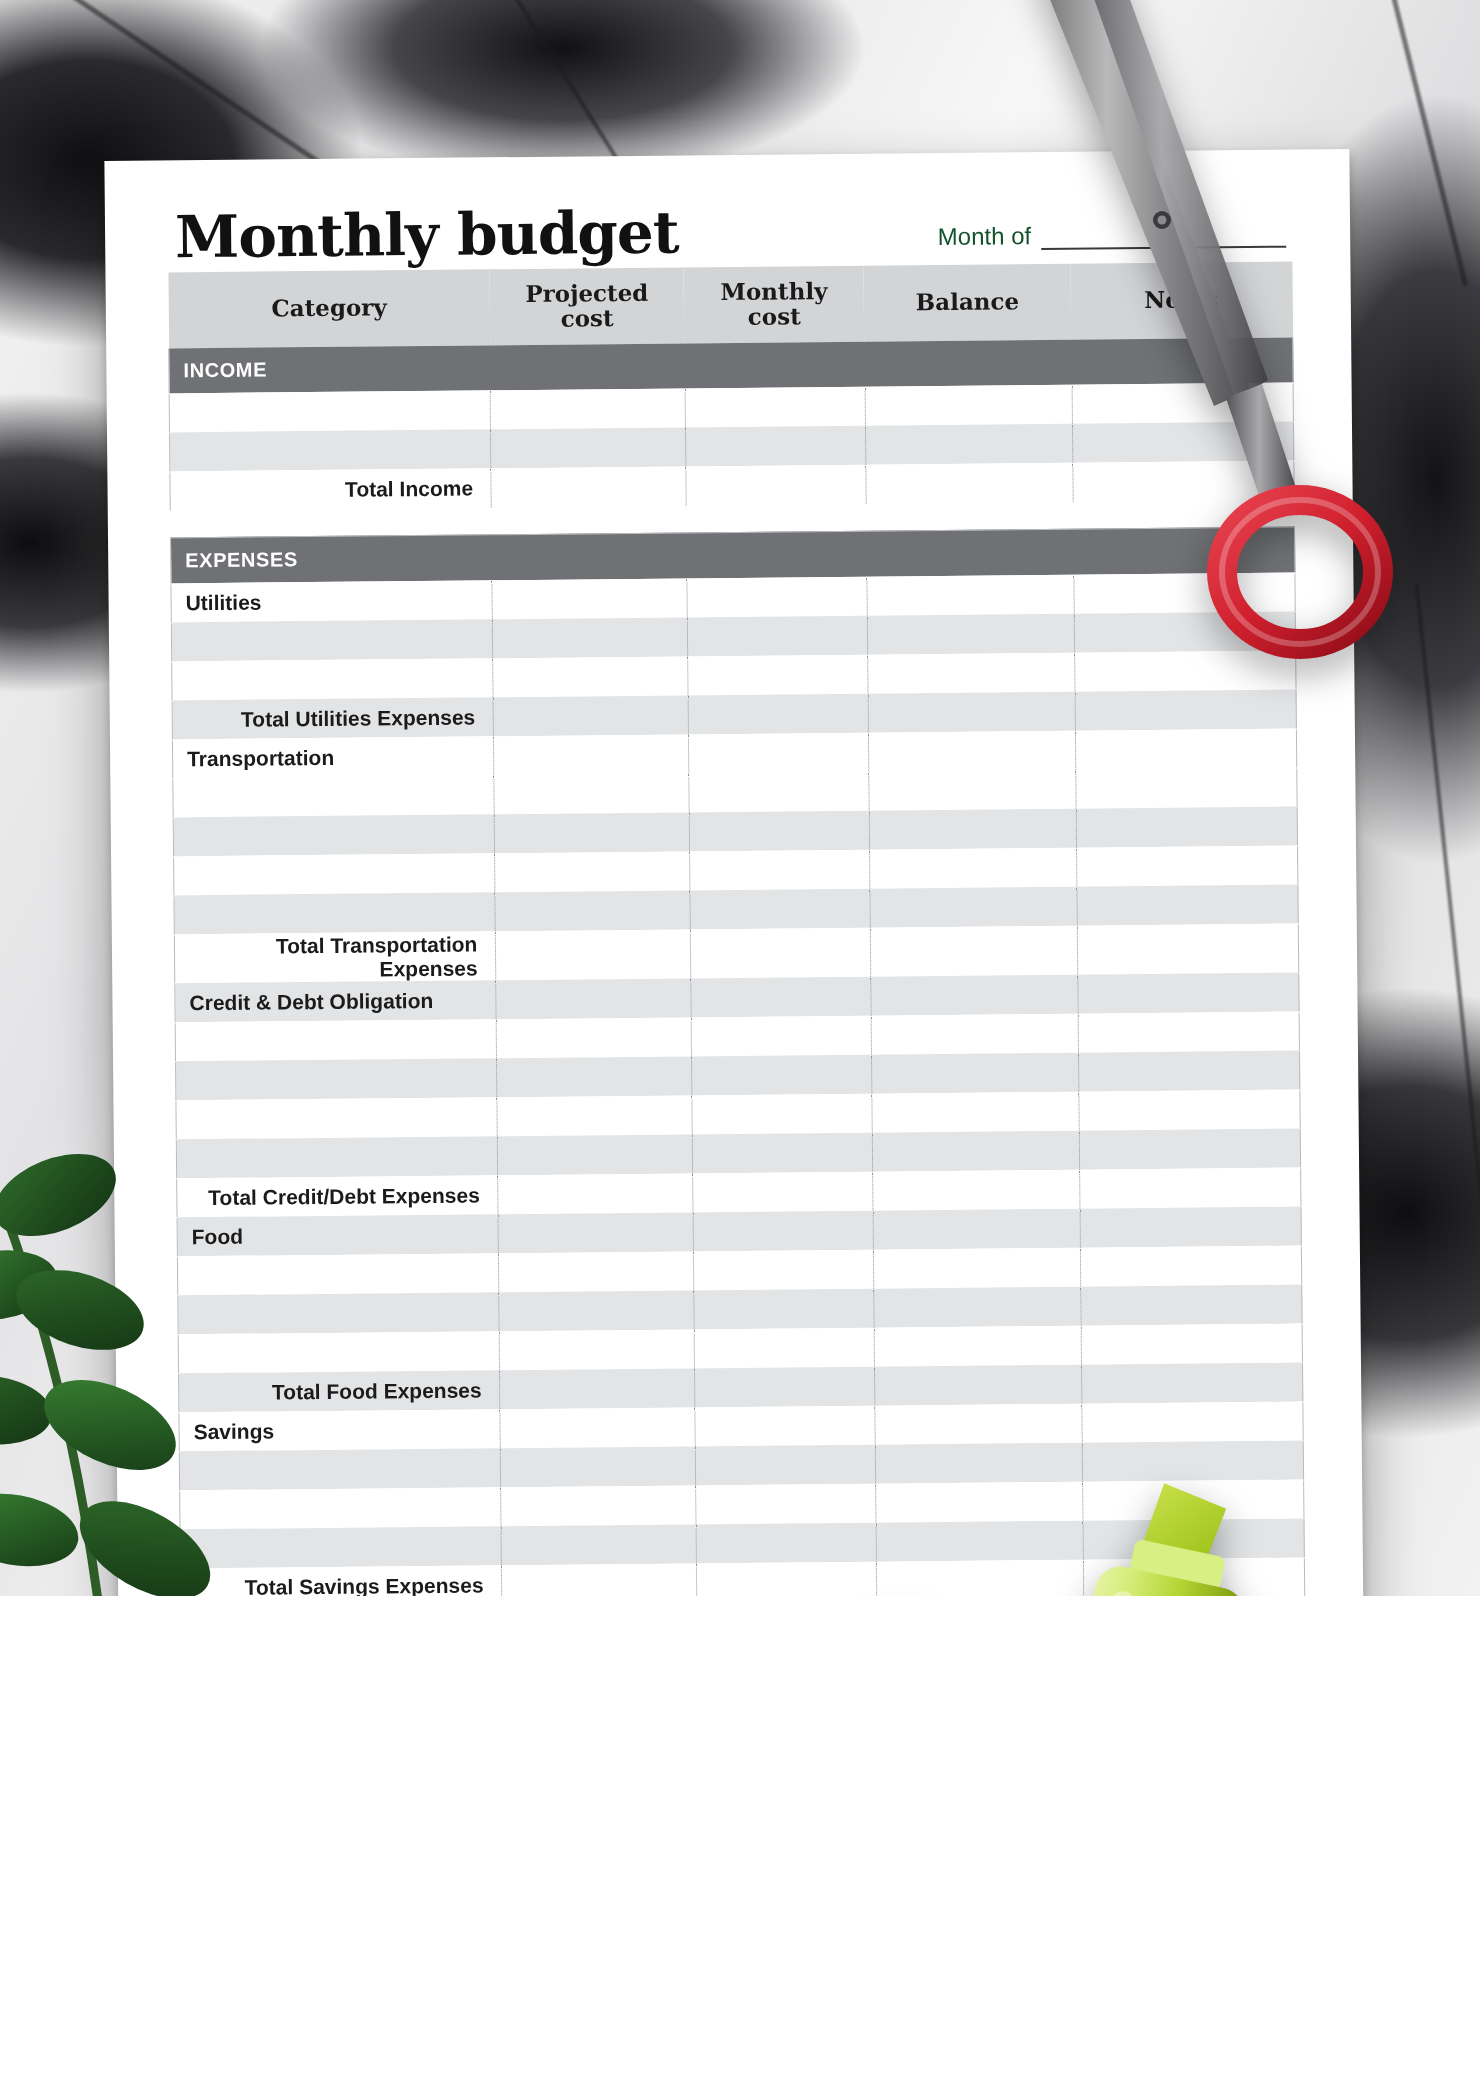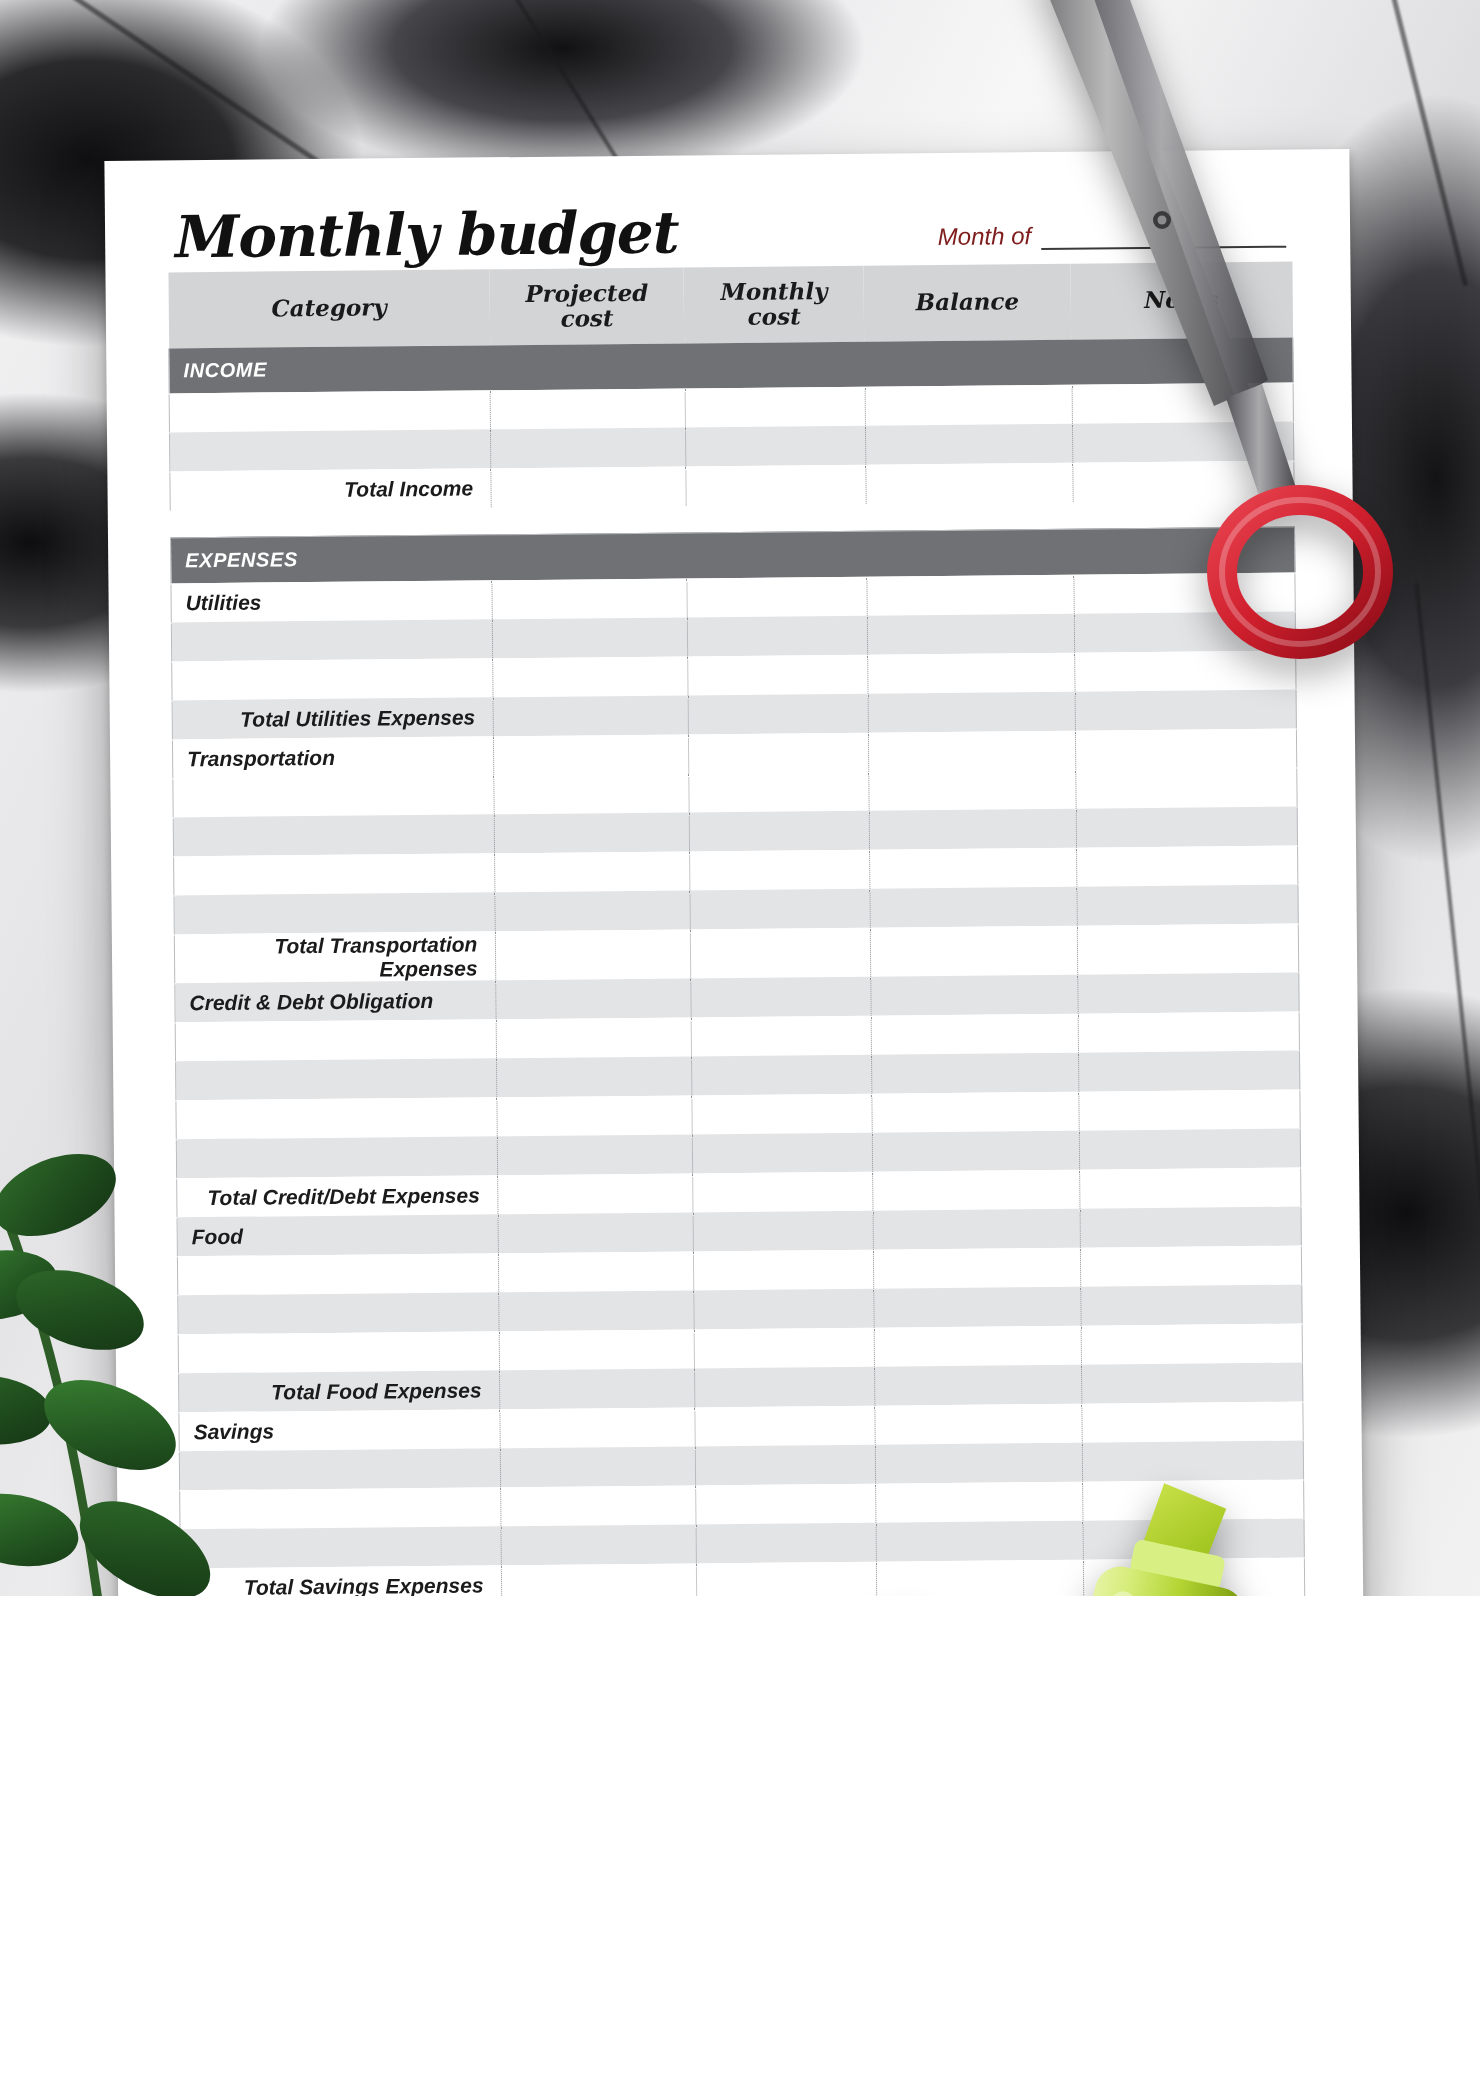--- a/index.html
+++ b/index.html
@@ -11,21 +11,20 @@
     font-family: "Liberation Sans", sans-serif;
   }
 
   
   #scene {
     position: relative;
     width: 1480px;
     height: 1596px;
     background: #e9e9ea;
     overflow: hidden;
-    font-style: italic;
   }
   #marble {
     position: absolute;
     inset: 0;
     background:
       radial-gradient(ellipse 380px 260px at 6% 10%, #101013 0%, #2a2a2d 38%, rgba(220,220,222,0) 72%),
       radial-gradient(ellipse 300px 200px at 2% 34%, #0d0d0f 0%, #3a3a3d 42%, rgba(220,220,222,0) 75%),
       radial-gradient(ellipse 420px 180px at 38% 3%, #111113 0%, #46464a 40%, rgba(225,225,227,0) 72%),
       radial-gradient(ellipse 260px 520px at 97% 30%, #131315 0%, #3c3c40 40%, rgba(225,225,227,0) 74%),
       radial-gradient(ellipse 340px 300px at 95% 76%, #0f0f11 0%, #37373a 42%, rgba(225,225,227,0) 75%),
@@ -75,21 +74,21 @@
     margin: 0 0 6px 8px;
   }
   .month-of {
     display: flex;
     align-items: flex-end;
     gap: 10px;
     margin-bottom: 14px;
   }
   .month-label {
     font-size: 24px;
-    color: #7f1d1d;
+    color: #14532d;
     font-family: "Liberation Sans", sans-serif;
   }
   .month-line {
     width: 245px;
     border-bottom: 2px solid #3a3a3a;
     height: 20px;
   }
 
   
   table {

